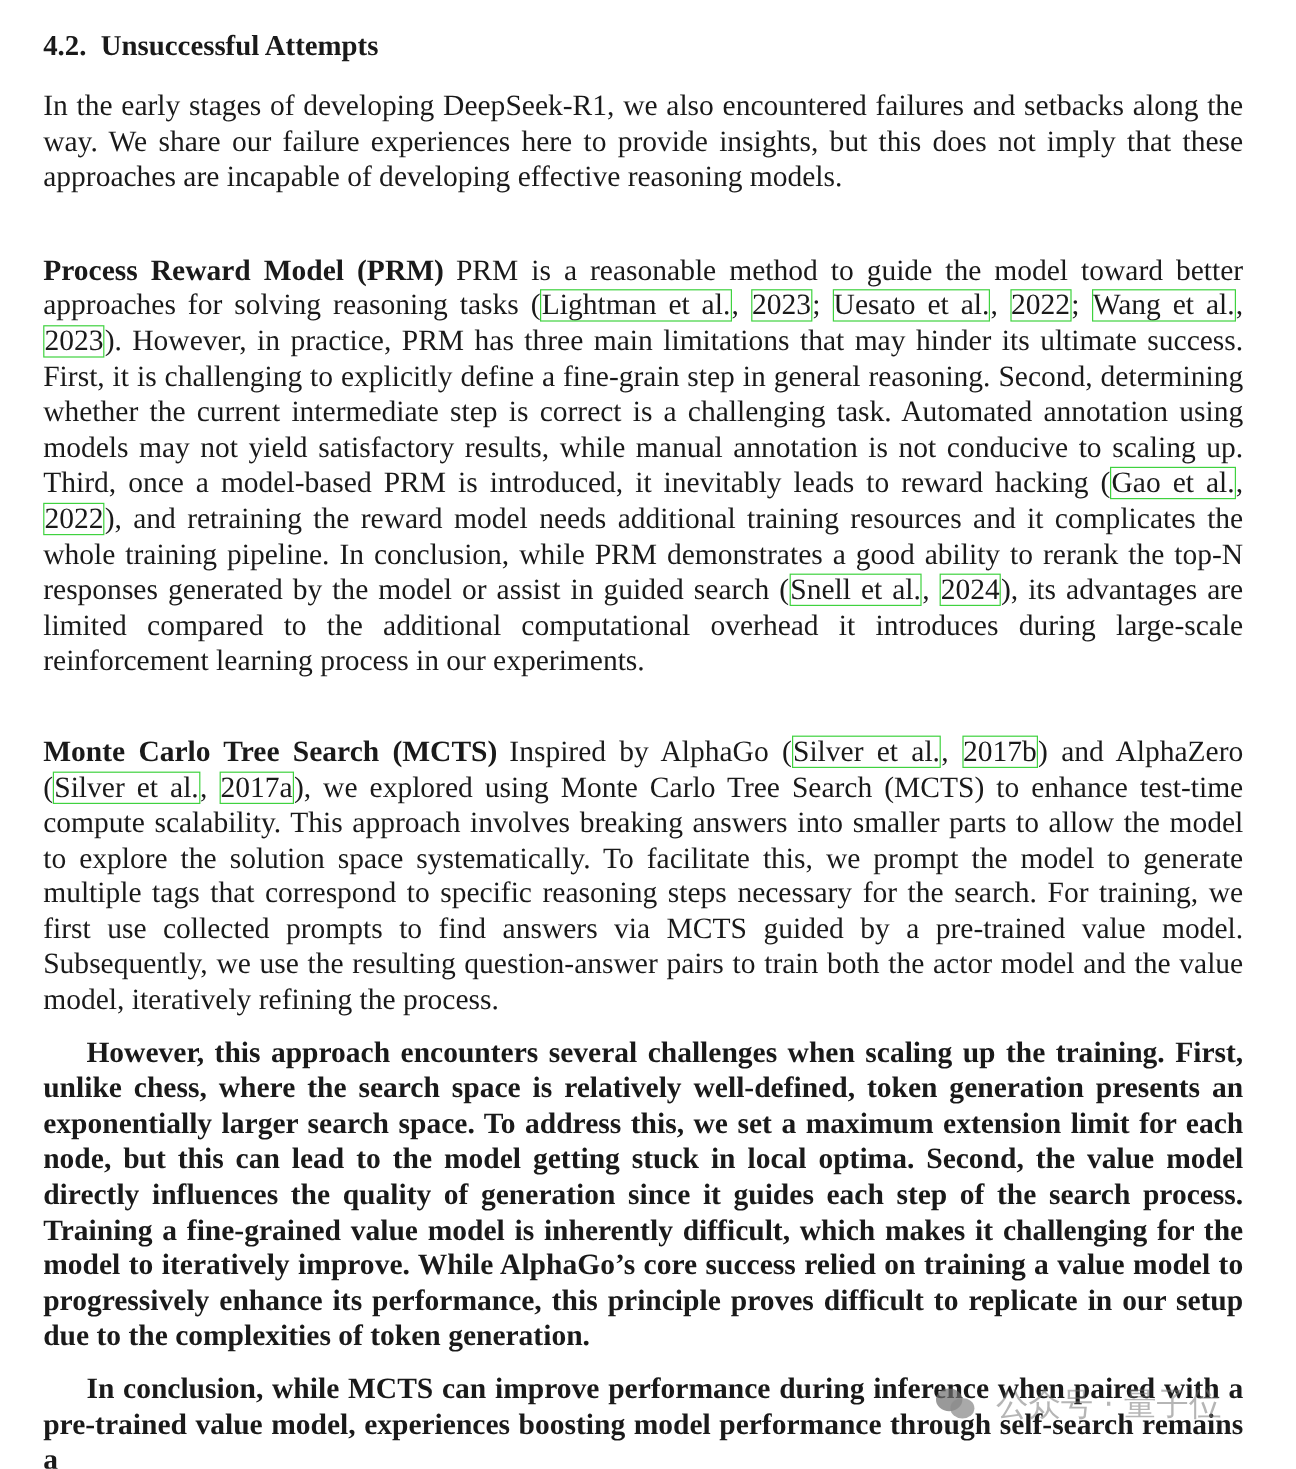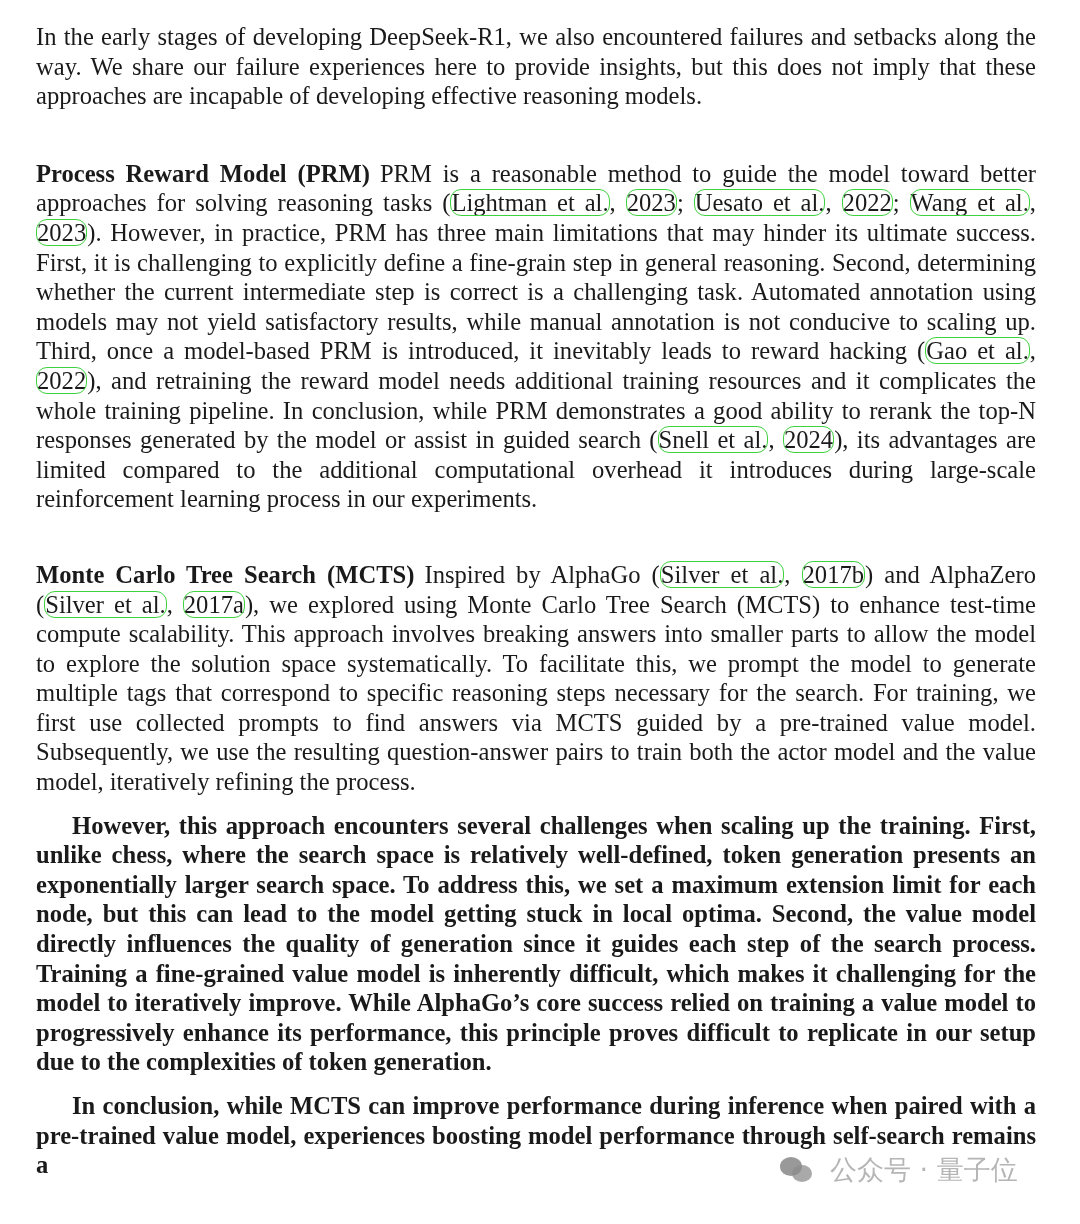--- a/index.html
+++ b/index.html
@@ -5,29 +5,33 @@
   html,body{margin:0;padding:0;background:#fff;}
   body{width:1080px;height:1224px;overflow:hidden;position:relative;}
   .page{position:absolute;left:36px;top:22px;width:1000px;font-family:"Liberation Serif","DejaVu Serif",serif;color:#1a1a1a;font-size:24.6px;line-height:29.6px;}
   .h{font-weight:bold;font-size:24px;margin:0 0 18px 0;line-height:34px;}
   p{margin:0;text-align:justify;text-align-last:left;}
   .gap1{height:48px;}
   .gap2{height:46px;}
   .gap3{height:14px;}
   .runin{font-weight:bold;margin-right:10px;margin-top:44px;}
   .indent{text-indent:36px;font-weight:bold;}
-  .cite{outline:1.3px solid #3fd23f;outline-offset:-1px;color:#1a1a1a;text-decoration:none;padding:0 1px;border-radius:11px;}
+  .cite{outline:1.3px solid #3fd23f;outline-offset:-1px;color:#1a1a1a;text-decoration:none;padding:0 1px;}
   .wm{position:absolute;left:780px;top:1152px;font-family:"DejaVu Sans",sans-serif;font-size:27px;color:rgba(120,120,120,0.55);white-space:nowrap;display:flex;align-items:center;gap:16px;}
   .wm-icon{width:34px;height:30px;position:relative;}
   .wm-icon span{position:absolute;border-radius:50%;background:rgba(110,110,110,0.7);}
 </style>
 </head>
 <body>
 
 <div class="page">
+  <div class="h">
+    <span>4.2.</span>&nbsp;
+    <span>Unsuccessful Attempts</span>
+  </div>
   <p>In the early stages of developing DeepSeek-R1, we also encountered failures and setbacks along the way. We share our failure experiences here to provide insights, but this does not imply that these approaches are incapable of developing effective reasoning models.</p>
 
   <div class="gap1"></div>
 
   <p><span class="runin">Process Reward Model (PRM)</span><span>PRM is a reasonable method to guide the model toward better approaches for solving reasoning tasks (</span><a class="cite">Lightman et al.</a>, <a class="cite">2023</a><span>; </span><a class="cite">Uesato et al.</a>, <a class="cite">2022</a><span>; </span><a class="cite">Wang et al.</a>, <a class="cite">2023</a><span>). However, in practice, PRM has three main limitations that may hinder its ultimate success. First, it is challenging to explicitly define a fine-grain step in general reasoning. Second, determining whether the current intermediate step is correct is a challenging task. Automated annotation using models may not yield satisfactory results, while manual annotation is not conducive to scaling up. Third, once a model-based PRM is introduced, it inevitably leads to reward hacking (</span><a class="cite">Gao et al.</a>, <a class="cite">2022</a><span>), and retraining the reward model needs additional training resources and it complicates the whole training pipeline. In conclusion, while PRM demonstrates a good ability to rerank the top-N responses generated by the model or assist in guided search (</span><a class="cite">Snell et al.</a>, <a class="cite">2024</a><span>), its advantages are limited compared to the additional computational overhead it introduces during large-scale reinforcement learning process in our experiments.</span></p>
 
   <div class="gap2"></div>
 
   <p><span class="runin">Monte Carlo Tree Search (MCTS)</span><span>Inspired by AlphaGo (</span><a class="cite">Silver et al.</a>, <a class="cite">2017b</a><span>) and AlphaZero (</span><a class="cite">Silver et al.</a>, <a class="cite">2017a</a><span>), we explored using Monte Carlo Tree Search (MCTS) to enhance test-time compute scalability. This approach involves breaking answers into smaller parts to allow the model to explore the solution space systematically. To facilitate this, we prompt the model to generate multiple tags that correspond to specific reasoning steps necessary for the search. For training, we first use collected prompts to find answers via MCTS guided by a pre-trained value model. Subsequently, we use the resulting question-answer pairs to train both the actor model and the value model, iteratively refining the process.</span></p>
 

